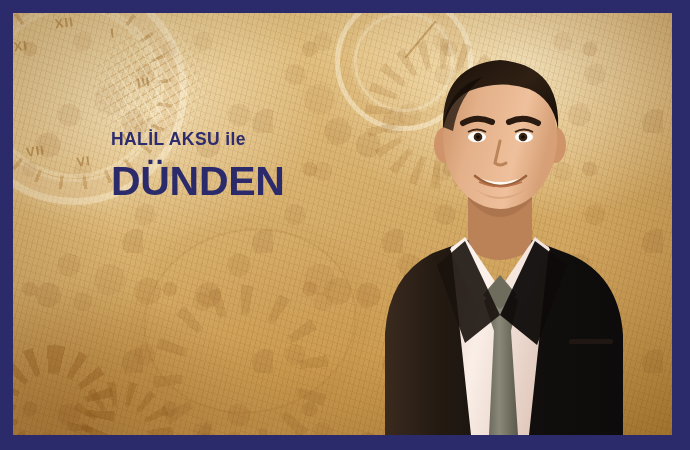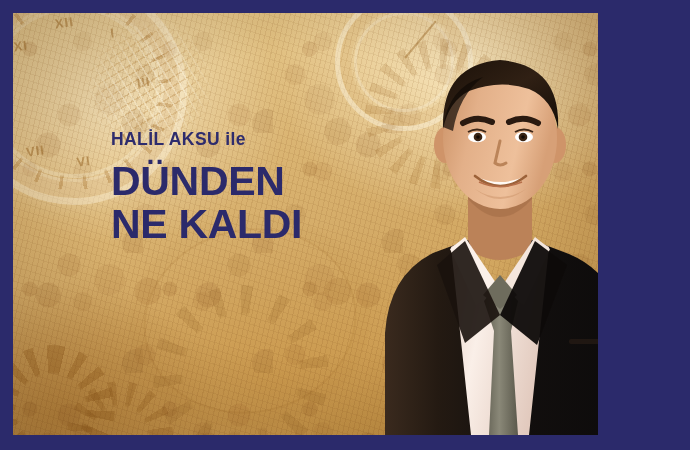--- a/index.html
+++ b/index.html
@@ -3,21 +3,21 @@
 <meta charset="utf-8">
 <style>
   html,body{margin:0;padding:0;background:#fff;}
   body{width:690px;height:450px;overflow:hidden;
        font-family:"Liberation Sans","DejaVu Sans",sans-serif;}
 
   .poster{position:relative;width:690px;height:450px;box-sizing:border-box;
           background:#2b2a6b;overflow:hidden;}
 
   
-  .canvas{position:absolute;left:13px;top:13px;width:585px;height:422px;
+  .canvas{position:absolute;left:13px;top:13px;width:659px;height:422px;
           overflow:hidden;
           background:
             radial-gradient(ellipse 55% 60% at 78% 12%, rgba(255,241,205,.85) 0%, rgba(255,241,205,0) 62%),
             radial-gradient(ellipse 45% 50% at 18% 22%, rgba(255,246,222,.55) 0%, rgba(255,246,222,0) 65%),
             radial-gradient(ellipse 70% 55% at 45% 88%, rgba(196,140,60,.45) 0%, rgba(196,140,60,0) 70%),
             radial-gradient(ellipse 40% 45% at 8% 95%, rgba(168,112,42,.5) 0%, rgba(168,112,42,0) 70%),
             linear-gradient(160deg,#e8cf95 0%,#ddb978 28%,#d4ab67 55%,#cfa259 78%,#c2913f 100%);}
 
   
   .grain{position:absolute;inset:0;opacity:.5;mix-blend-mode:multiply;
@@ -230,19 +230,18 @@
         <path d="M466 169 Q487 178 509 169" stroke="#b8704a" stroke-width="1.6" fill="none"></path>
 
         <path d="M462 176 Q487 196 513 176 Q487 192 462 176 Z" fill="#c78f63" opacity=".45"></path>
       </svg>
     </div>
 
     <div class="textblock">
       <div class="presenter">HALİL AKSU ile</div>
       <div class="title">
         <span class="l1">DÜNDEN</span>
-        <span class="l2">NE KALDI</span>
       </div>
     </div>
 
 
   </div>
 </div>
 
 </body></html>

